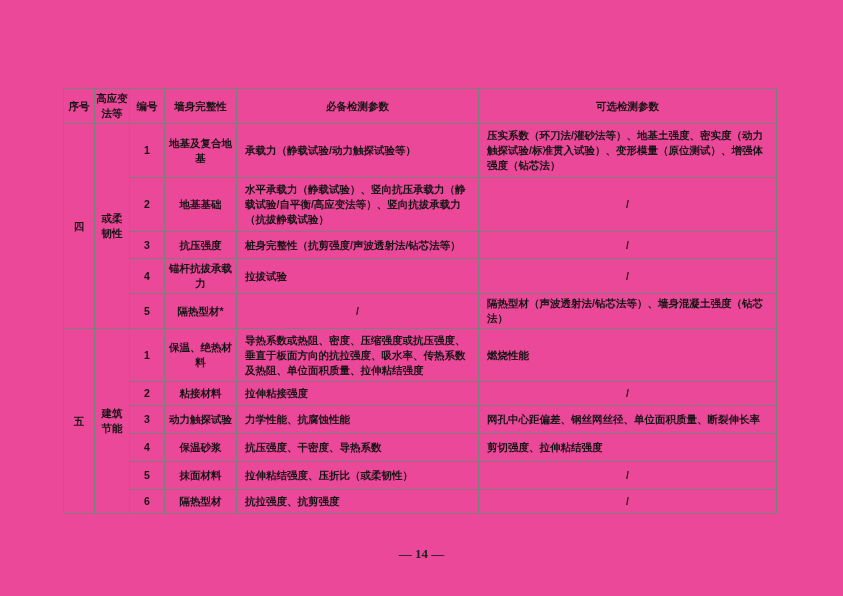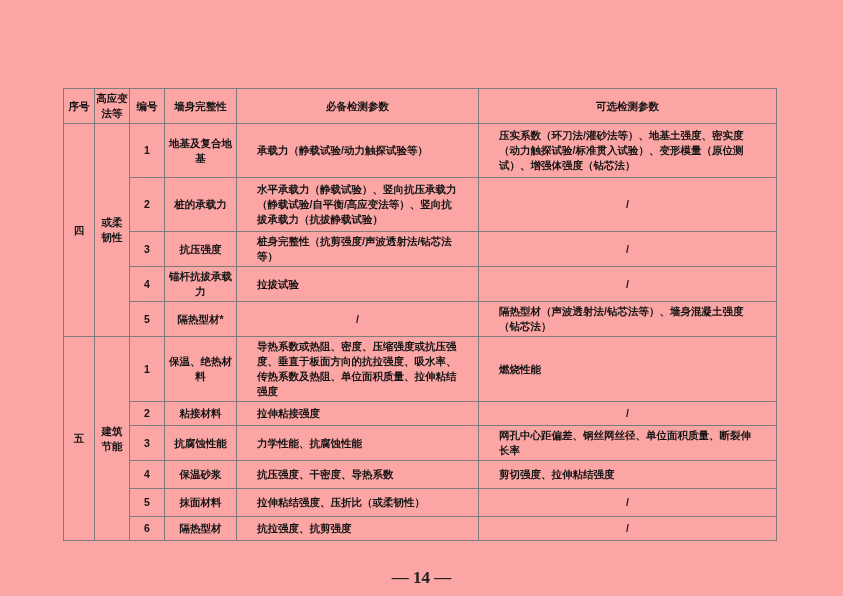--- a/index.html
+++ b/index.html
@@ -1,21 +1,21 @@
 <!DOCTYPE html>
 <html><head>
 <meta charset="utf-8">
 <style>
   * { box-sizing: border-box; }
   html, body { margin: 0; padding: 0; background: #ffffff; }
   .page {
     position: relative;
     width: 843px;
     height: 596px;
-    background: #fca5a5;
+    background: #ec4899;
     font-family: "Liberation Sans", sans-serif;
     overflow: hidden;
   }
   table.spec-table {
     position: absolute;
     left: 63px;
     top: 88px;
     width: 713px;
     border-collapse: collapse;
     table-layout: fixed;
@@ -25,36 +25,36 @@
     font-size: 10.5px;
     line-height: 15px;
     color: #141414;
     font-weight: bold;
     padding: 2px 3px;
     vertical-align: middle;
     word-break: break-all;
   }
   .spec-table th { text-align: center; padding: 2px 1px; }
   .spec-table td.ctr { text-align: center; }
-  .spec-table td.lft { text-align: left; padding: 2px 20px; }
+  .spec-table td.lft { text-align: left; padding: 2px 8px; }
   .spec-table td.slash { text-align: center; }
   tr.h30 { height: 30px; }
   tr.h54 { height: 54px; }
   tr.h53 { height: 53px; }
   tr.h35 { height: 35px; }
   tr.h28 { height: 28px; }
   tr.h27 { height: 27px; }
   tr.h24 { height: 24px; }
   .pageno {
     position: absolute;
-    top: 568px;
+    top: 546px;
     left: 0;
     width: 100%;
     text-align: center;
-    font-size: 17px;
+    font-size: 13px;
     font-weight: bold;
     color: #222222;
     font-family: "Liberation Serif", serif;
   }
 </style>
 </head>
 <body>
 
 <div class="page">
 
@@ -81,21 +81,21 @@
     <tr class="h54">
       <td class="ctr" rowspan="5">四</td>
       <td class="ctr" rowspan="5">或柔韧性</td>
       <td class="ctr">1</td>
       <td class="ctr">地基及复合地基</td>
       <td class="lft">承载力（静载试验/动力触探试验等）</td>
       <td class="lft">压实系数（环刀法/灌砂法等）、地基土强度、密实度（动力触探试验/标准贯入试验）、变形模量（原位测试）、增强体强度（钻芯法）</td>
     </tr>
     <tr class="h54">
       <td class="ctr">2</td>
-      <td class="ctr">桩的承载力</td>
+      <td class="ctr">地基基础</td>
       <td class="lft">水平承载力（静载试验）、竖向抗压承载力（静载试验/自平衡/高应变法等）、竖向抗拔承载力（抗拔静载试验）</td>
       <td class="slash">/</td>
     </tr>
     <tr class="h27">
       <td class="ctr">3</td>
       <td class="ctr">抗压强度</td>
       <td class="lft">桩身完整性（抗剪强度/声波透射法/钻芯法等）</td>
       <td class="slash">/</td>
     </tr>
     <tr class="h28">
@@ -120,21 +120,21 @@
       <td class="lft">燃烧性能</td>
     </tr>
     <tr class="h24">
       <td class="ctr">2</td>
       <td class="ctr">粘接材料</td>
       <td class="lft">拉伸粘接强度</td>
       <td class="slash">/</td>
     </tr>
     <tr class="h28">
       <td class="ctr">3</td>
-      <td class="ctr">抗腐蚀性能</td>
+      <td class="ctr">动力触探试验</td>
       <td class="lft">力学性能、抗腐蚀性能</td>
       <td class="lft">网孔中心距偏差、钢丝网丝径、单位面积质量、断裂伸长率</td>
     </tr>
     <tr class="h28">
       <td class="ctr">4</td>
       <td class="ctr">保温砂浆</td>
       <td class="lft">抗压强度、干密度、导热系数</td>
       <td class="lft">剪切强度、拉伸粘结强度</td>
     </tr>
     <tr class="h28">

